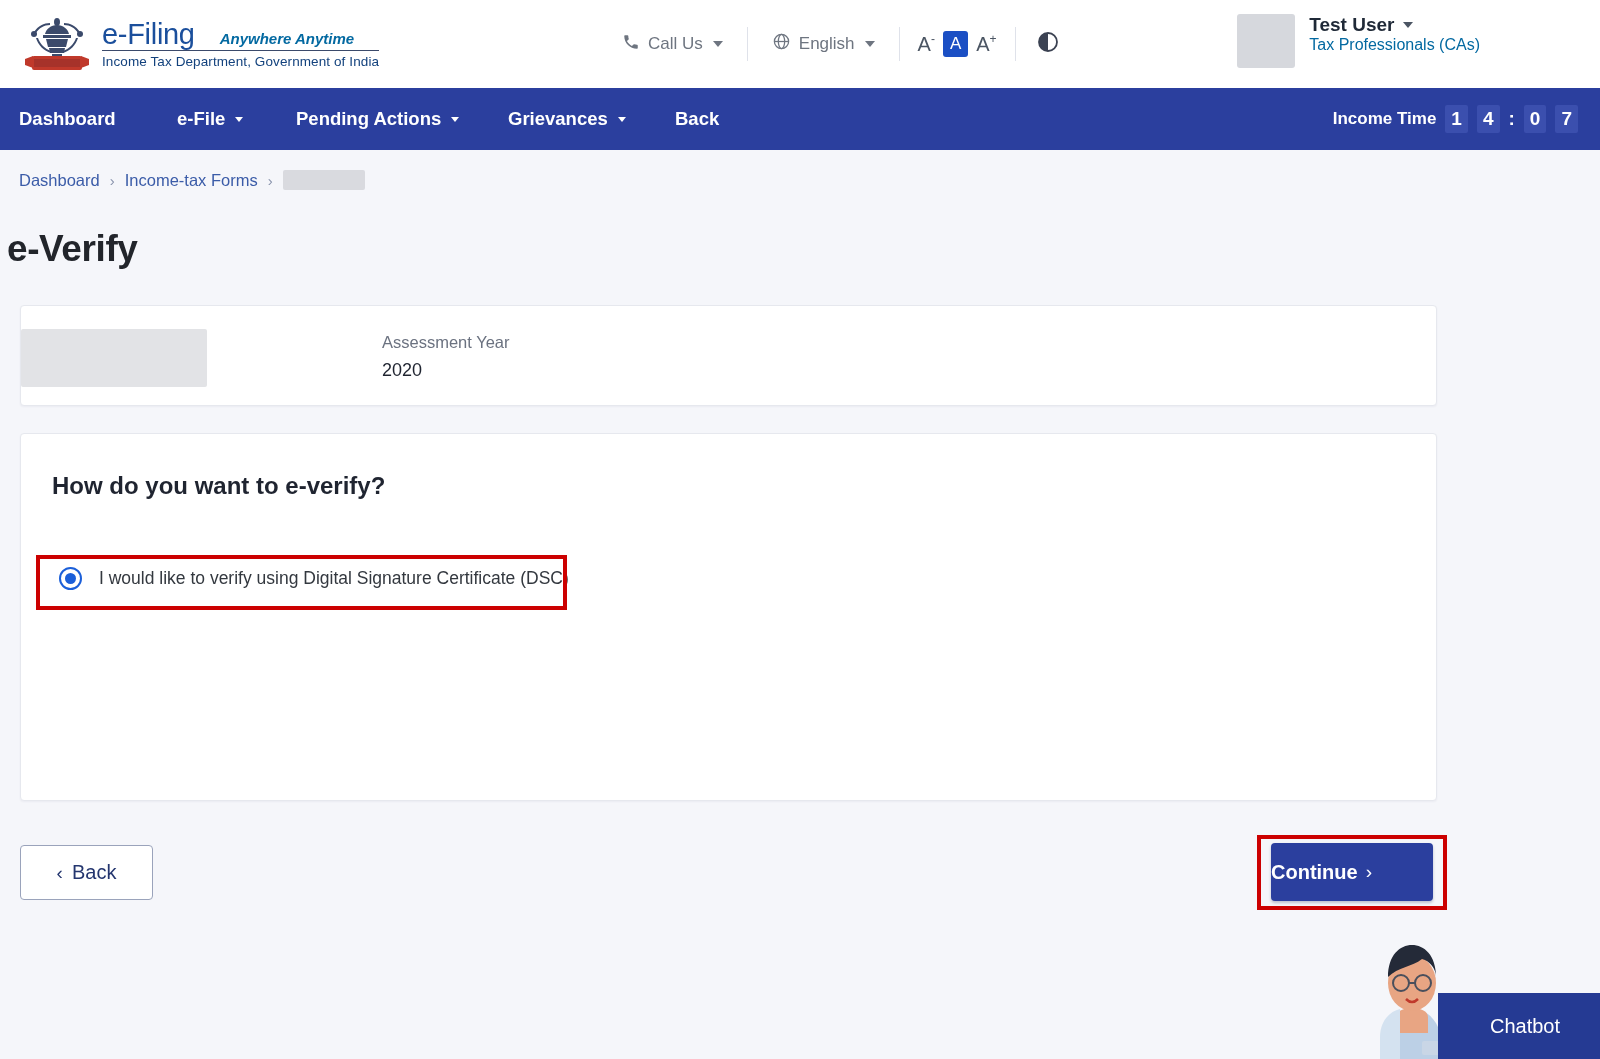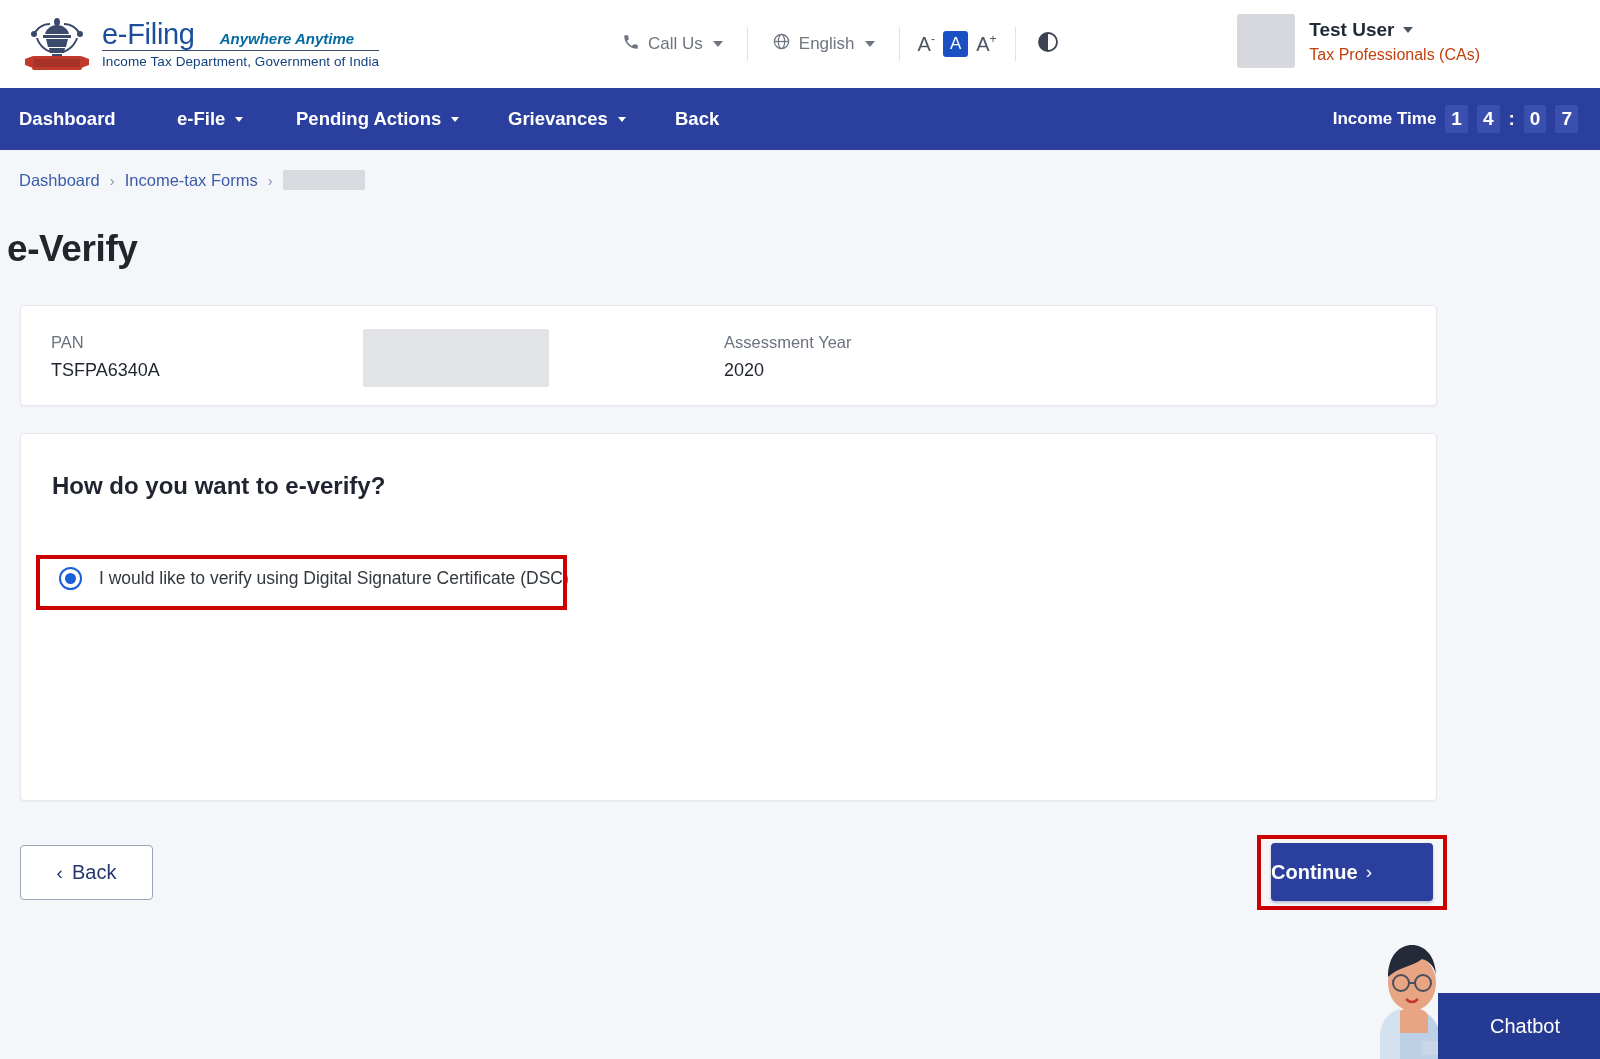--- a/index.html
+++ b/index.html
@@ -63,31 +63,31 @@
   }
   .fsbtn sup { font-size: 12px; line-height: 1; }
   .fsbtn.active {
     background: #1b4fc4; color: #fff; border-radius: 3px;
     padding: 3px 7px; font-size: 17px;
   }
   .contrast-ic { padding: 0 10px; }
 
   .profile {
     position: absolute; right: 120px; top: 14px;
-    display: flex; align-items: center; gap: 14px;
+    display: flex; align-items: flex-start; gap: 14px;
   }
   .avatar-redacted {
     width: 58px; height: 54px; background: #d6d8dd; border-radius: 3px;
   }
   .pname {
     font-size: 19px; color: #1f2937; font-weight: bold;
     display: flex; align-items: center; gap: 7px;
   }
   .pname .chev { border-top-color: #4b5563; }
-  .prole { font-size: 16px; color: #c2410c; margin-top: 5px; }
+  .prole { font-size: 16px; color: #0369a1; }
 
   
   .navbar {
     position: absolute; top: 88px; left: 0; width: 1600px; height: 62px;
     background: #2b3f9e; display: flex; align-items: center;
   }
   .navitem {
     color: #ffffff; font-size: 18.5px; font-weight: bold;
     display: flex; align-items: center; gap: 8px; height: 62px;
   }
@@ -325,24 +325,20 @@
     <span class="bc-sep">›</span>
     <span>Income-tax Forms</span>
     <span class="bc-sep">›</span>
     <span class="bc-redacted"></span>
   </div>
 
   <div class="page-title">e-Verify</div>
 
   <div class="card info-card">
     <div class="info-row">
-      <div class="info-field field-pan">
-        <div class="info-label">PAN</div>
-        <div class="info-value">TSFPA6340A</div>
-      </div>
       <div class="field-redacted"></div>
       <div class="info-field field-ay">
         <div class="info-label">Assessment Year</div>
         <div class="info-value">2020</div>
       </div>
     </div>
   </div>
 
   <div class="card main-card">
     <div class="question">How do you want to e-verify?</div>

